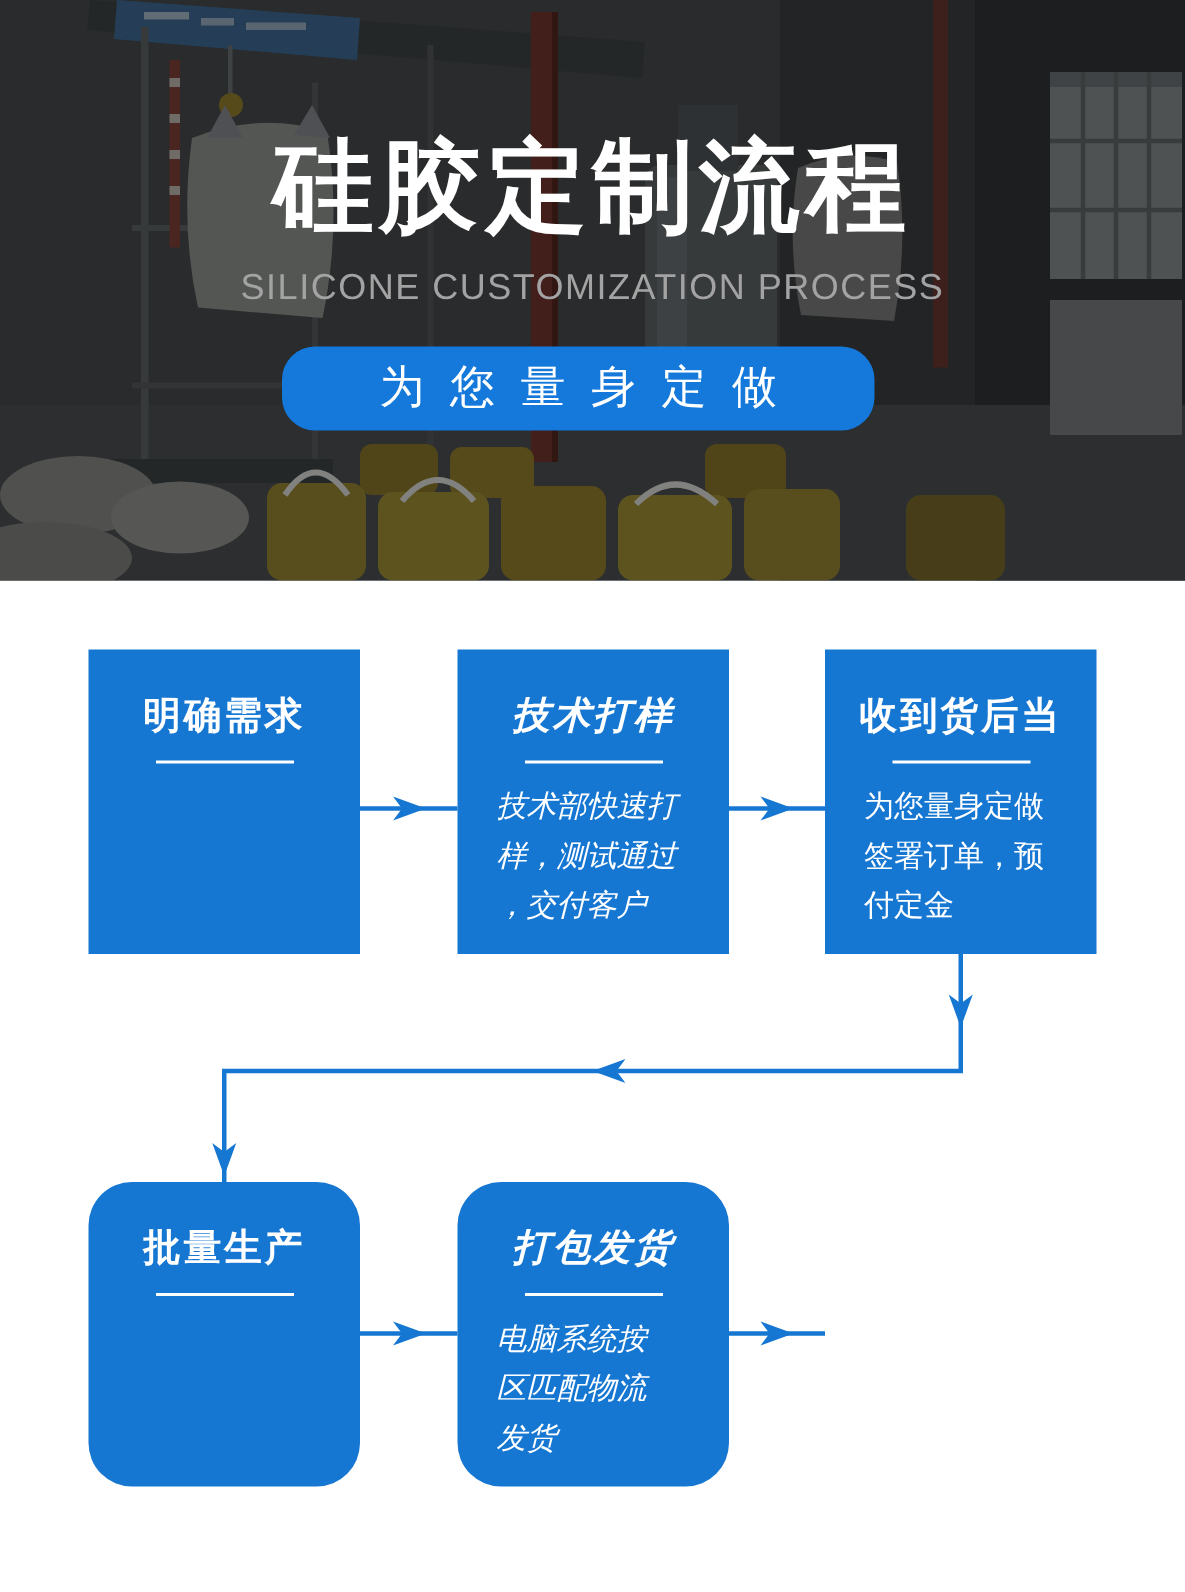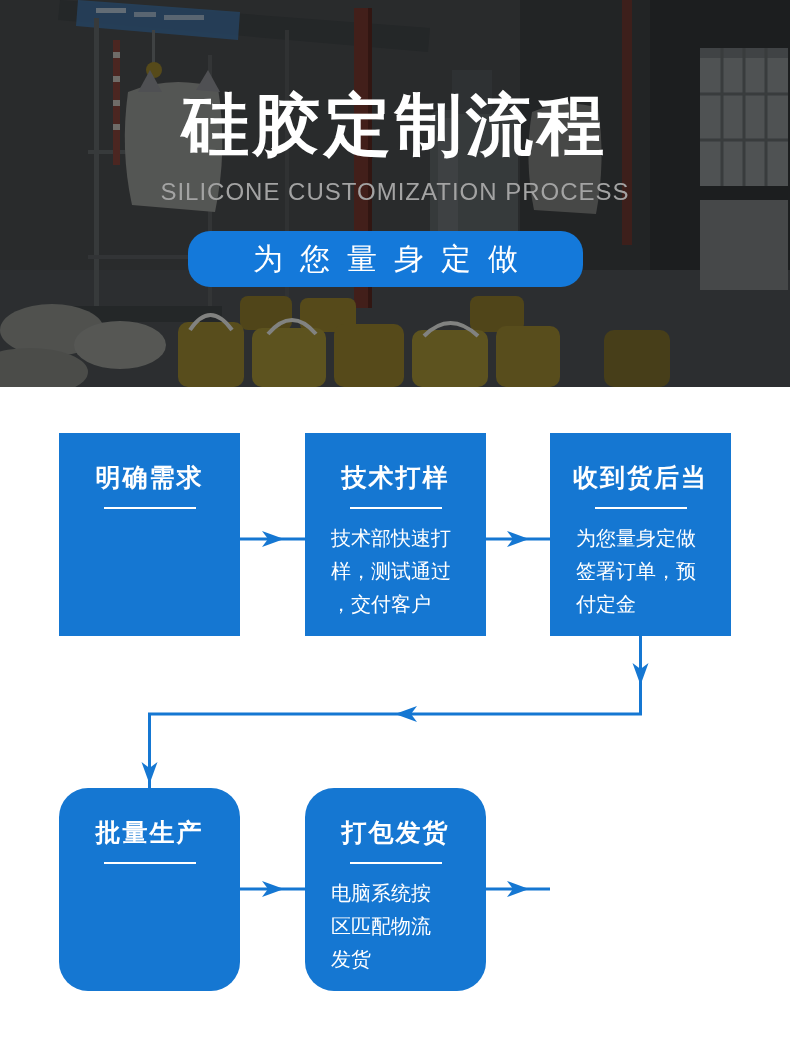--- a/index.html
+++ b/index.html
@@ -34,21 +34,21 @@
     position:absolute;width:181px;height:203px;background:var(--accent);
     color:#ffffff;box-sizing:border-box;
   }
   .step-title{text-align:center;font-size:25px;font-weight:700;letter-spacing:2px;margin:30px 0 0 0;line-height:28px;}
   .step-divider{width:92px;height:2px;background:#ffffff;margin:16px auto 0 auto;}
   .step-body{margin:13px 18px 0 26px;font-size:20px;line-height:33px;font-weight:400;white-space:pre-line;text-align:left;}
 
   .row1{top:46px;}
   .row2{top:401px;border-radius:29px;}
   .col1{left:59px;}
-  .col2{left:305px;}
+  .col2{left:305px;font-style:italic;}
   .col3{left:550px;}
 </style>
 </head>
 <body>
 
 <div class="page">
 
   <header class="hero">
 
     <svg class="scene" width="790" height="387" viewBox="0 0 790 387" aria-hidden="true">

